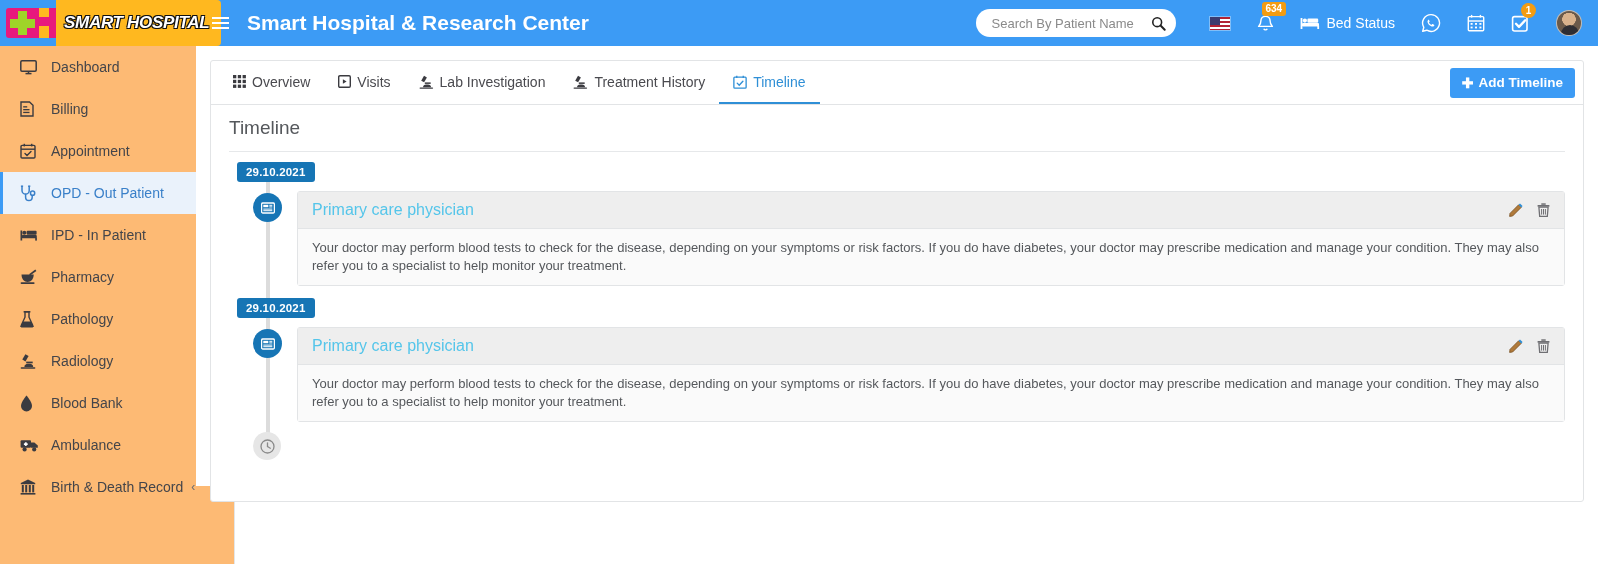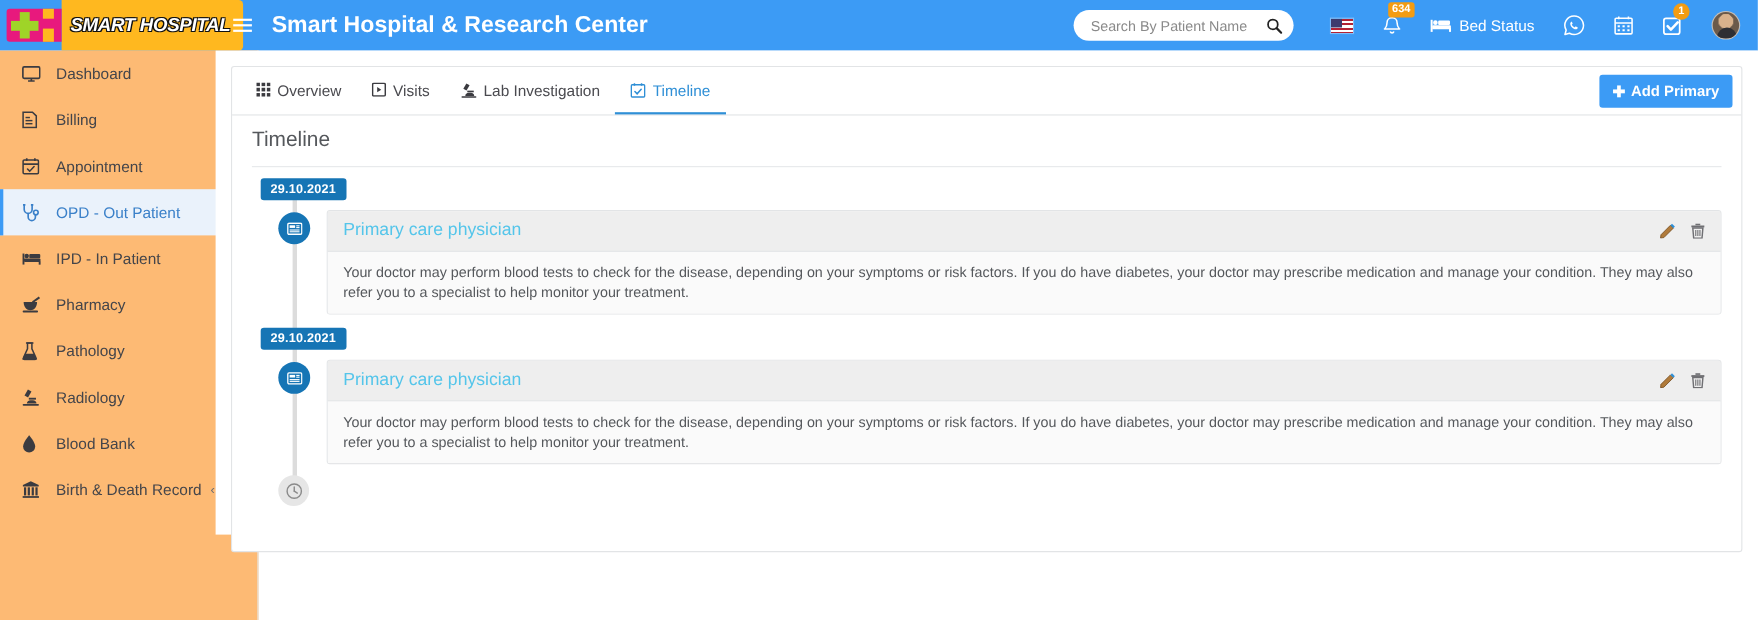--- a/index.html
+++ b/index.html
@@ -430,20 +430,33 @@
 
   <div class="side-item">
     <span class="s-ico">
       <svg width="13" height="17" viewBox="0 0 13 17">
           <path d="M6.5 0.6C6.5 0.6 1 7 1 10.9a5.5 5.5 0 0 0 11 0C12 7 6.5 0.6 6.5 0.6z" fill="currentColor"></path>
         </svg>
     </span>
     <span class="s-label">Blood Bank</span>
   </div>
 
+  <div class="side-item">
+    <span class="s-ico">
+      <svg width="19" height="14" viewBox="0 0 19 14">
+          <rect x="0.6" y="2.2" width="10.4" height="7.6" rx="1" fill="currentColor"></rect>
+          <path d="M11 4.4h3.4l3.4 3.2v2.2H11z" fill="currentColor"></path>
+          <circle cx="4.6" cy="11.4" r="2.1" fill="currentColor"></circle>
+          <circle cx="14.2" cy="11.4" r="2.1" fill="currentColor"></circle>
+          <rect x="4.9" y="4.3" width="1.8" height="3.6" fill="#fff"></rect>
+          <rect x="3.9" y="5.3" width="3.8" height="1.7" fill="#fff"></rect>
+        </svg>
+    </span>
+    <span class="s-label">Ambulance</span>
+  </div>
 
   <div class="side-item">
     <span class="s-ico">
       <svg width="16" height="16" viewBox="0 0 16 16">
           <path d="M8 0.6l7.2 3.4v1.3H0.8V4z" fill="currentColor"></path>
           <rect x="1.8" y="6" width="2" height="7.4" fill="currentColor"></rect>
           <rect x="5.2" y="6" width="2" height="7.4" fill="currentColor"></rect>
           <rect x="8.8" y="6" width="2" height="7.4" fill="currentColor"></rect>
           <rect x="12.2" y="6" width="2" height="7.4" fill="currentColor"></rect>
           <rect x="0.6" y="14" width="14.8" height="1.6" fill="currentColor"></rect>
@@ -492,36 +505,47 @@
           <svg width="15" height="14" viewBox="0 0 15 14">
               <path d="M5 0.8l2.9 1.6-2.8 4.9-2.9-1.6z" fill="currentColor"></path>
               <rect x="5.8" y="7.4" width="5.9" height="1.5" fill="currentColor"></rect>
               <path d="M9 9.4c1.8 0 3.1 1.2 3.1 2.8H4c0-1.6 1.3-2.8 3.1-2.8z" fill="currentColor"></path>
               <rect x="0.5" y="12.4" width="13.6" height="1.4" rx="0.7" fill="currentColor"></rect>
             </svg>
         </span>
         <span>Lab Investigation</span>
       </div>
 
+      <div class="tab">
+        <span class="t-ico">
+          <svg width="15" height="14" viewBox="0 0 15 14">
+              <path d="M5 0.8l2.9 1.6-2.8 4.9-2.9-1.6z" fill="currentColor"></path>
+              <rect x="5.8" y="7.4" width="5.9" height="1.5" fill="currentColor"></rect>
+              <path d="M9 9.4c1.8 0 3.1 1.2 3.1 2.8H4c0-1.6 1.3-2.8 3.1-2.8z" fill="currentColor"></path>
+              <rect x="0.5" y="12.4" width="13.6" height="1.4" rx="0.7" fill="currentColor"></rect>
+            </svg>
+        </span>
+        <span>Treatment History</span>
+      </div>
 
       <div class="tab active">
         <span class="t-ico">
           <svg width="14" height="14" viewBox="0 0 16 16">
               <rect x="1" y="2.4" width="14" height="12.6" rx="1.1" fill="none" stroke="currentColor" stroke-width="1.5"></rect>
               <line x1="4.3" y1="0.8" x2="4.3" y2="3.4" stroke="currentColor" stroke-width="1.5"></line>
               <line x1="11.7" y1="0.8" x2="11.7" y2="3.4" stroke="currentColor" stroke-width="1.5"></line>
               <path d="M4.8 9.3l2.3 2.4 4.2-4.6" fill="none" stroke="currentColor" stroke-width="1.6" stroke-linecap="round"></path>
             </svg>
         </span>
         <span>Timeline</span>
       </div>
 
       <button class="add-btn">
         <span style="font-size:14px;line-height:1;">✚</span>
-        <span>Add Primary</span>
+        <span>Add Timeline</span>
       </button>
     </div>
 
     <div class="panel-body">
       <div class="panel-title">Timeline</div>
       <div class="hr"></div>
 
       <div class="timeline">
 
         

